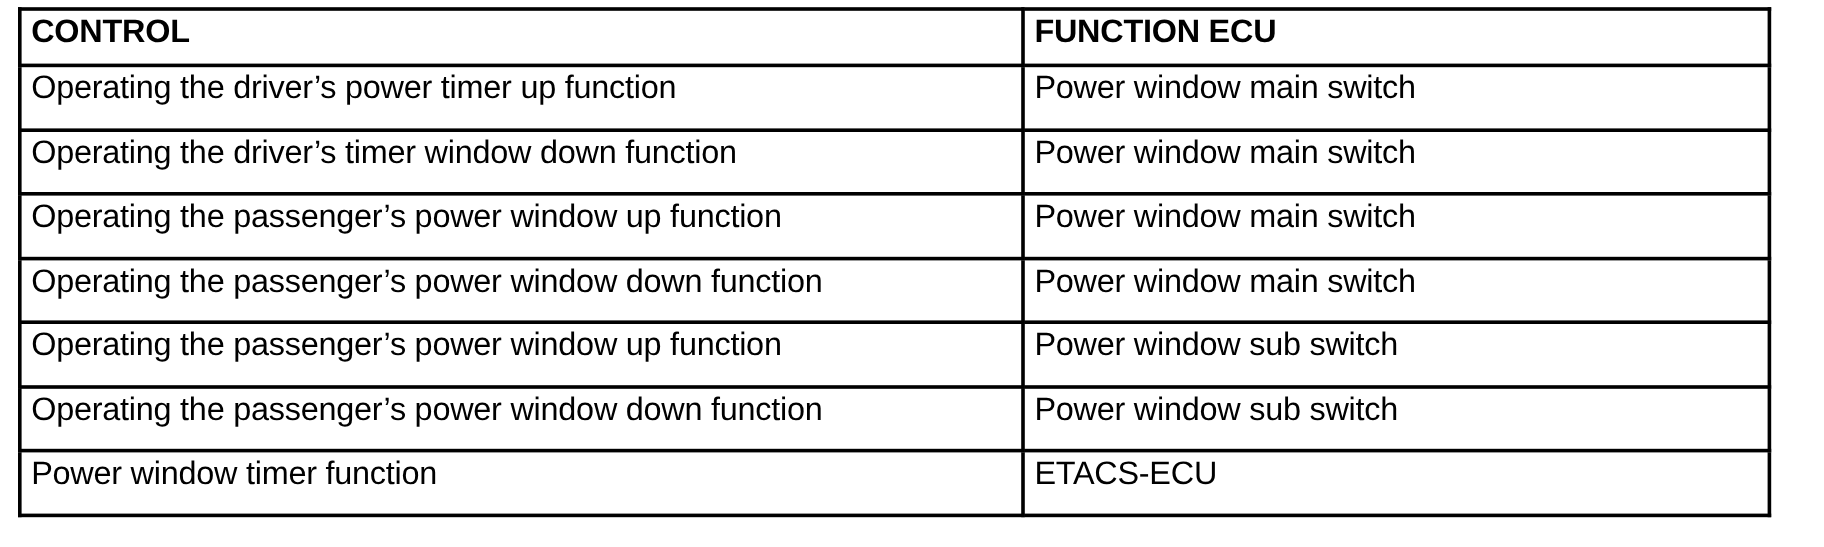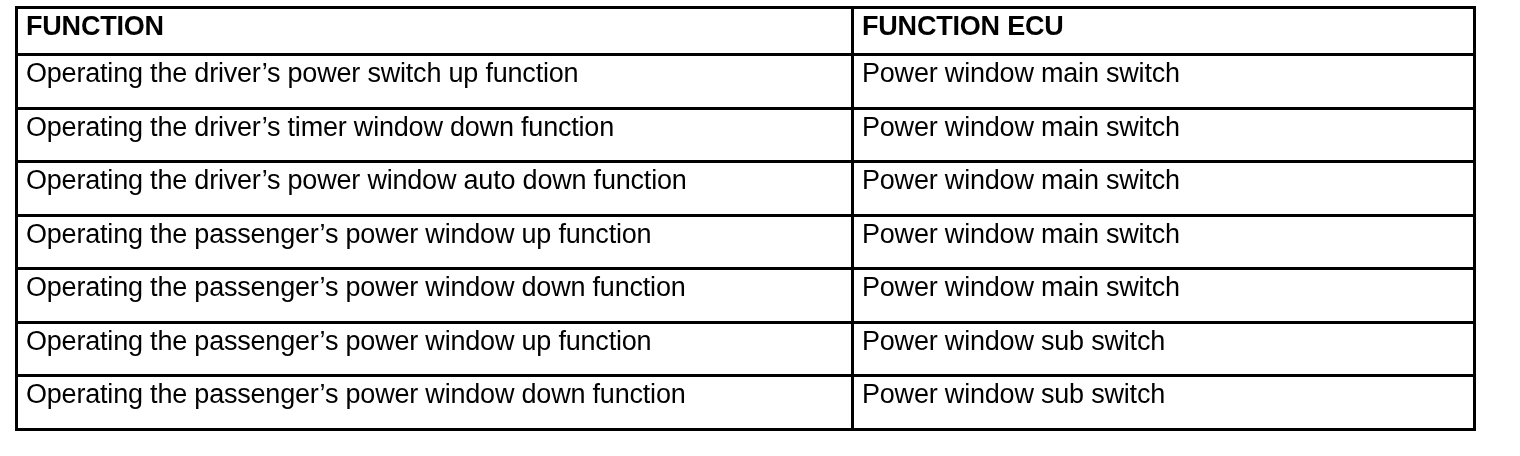--- a/index.html
+++ b/index.html
@@ -70,47 +70,39 @@
 
 <div id="table-wrap">
   <table class="fn-table">
     <colgroup>
       <col class="col-function">
       <col class="col-ecu">
     </colgroup>
     <thead>
       <tr>
         <th>
-          <span class="cell-text">FUNCTION</span>
+          <span class="cell-text">CONTROL</span>
         </th>
         <th>
           <span class="cell-text">FUNCTION ECU</span>
         </th>
       </tr>
     </thead>
     <tbody>
       <tr>
         <td>
-          <span class="cell-text">Operating the driver’s power switch up function</span>
+          <span class="cell-text">Operating the driver’s power timer up function</span>
         </td>
         <td>
           <span class="cell-text">Power window main switch</span>
         </td>
       </tr>
       <tr>
         <td>
           <span class="cell-text">Operating the driver’s timer window down function</span>
-        </td>
-        <td>
-          <span class="cell-text">Power window main switch</span>
-        </td>
-      </tr>
-      <tr>
-        <td>
-          <span class="cell-text">Operating the driver’s power window auto down function</span>
         </td>
         <td>
           <span class="cell-text">Power window main switch</span>
         </td>
       </tr>
       <tr>
         <td>
           <span class="cell-text">Operating the passenger’s power window up function</span>
         </td>
         <td>
@@ -134,15 +126,23 @@
         </td>
       </tr>
       <tr>
         <td>
           <span class="cell-text">Operating the passenger’s power window down function</span>
         </td>
         <td>
           <span class="cell-text">Power window sub switch</span>
         </td>
       </tr>
+      <tr>
+        <td>
+          <span class="cell-text">Power window timer function</span>
+        </td>
+        <td>
+          <span class="cell-text">ETACS-ECU</span>
+        </td>
+      </tr>
     </tbody>
   </table>
 </div>
 
 </body></html>

